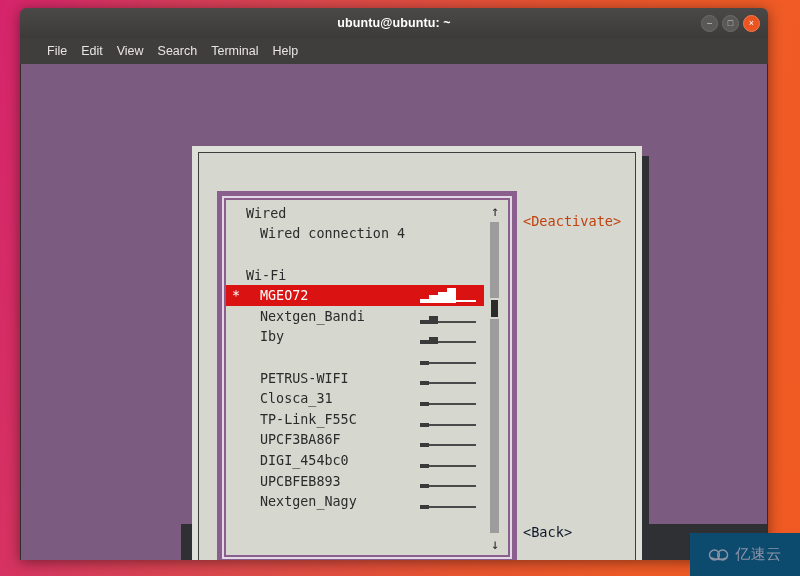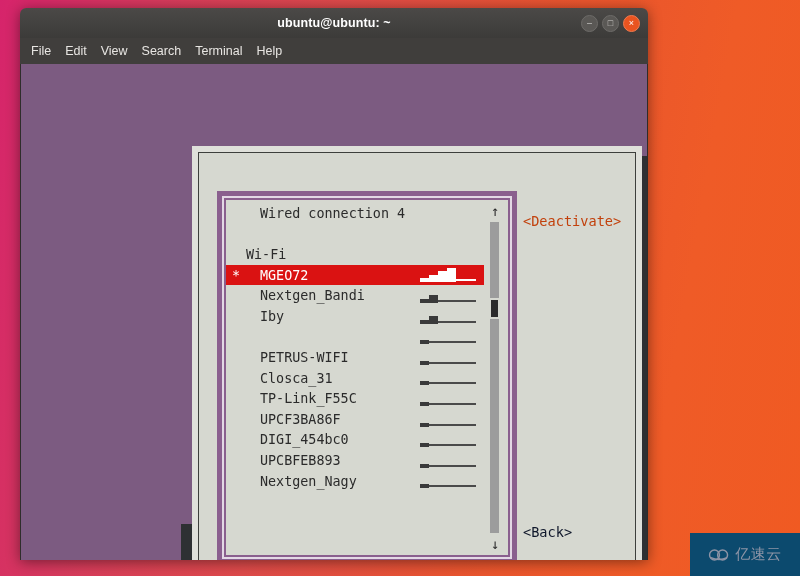--- a/index.html
+++ b/index.html
@@ -20,21 +20,21 @@
         #ef5b27 82%,
         #f05a22 100%);
     position: relative;
   }
 
   
   #terminal-window {
     position: absolute;
     left: 20px;
     top: 8px;
-    width: 628px;
+    width: 748px;
     height: 552px;
     display: flex;
     flex-direction: column;
     box-shadow: 0 2px 14px rgba(0,0,0,0.45);
     border-radius: 6px 6px 0 0;
   }
 
   #titlebar {
     height: 30px;
     background: linear-gradient(to bottom, #4b4947 0%, #3c3b39 100%);
@@ -74,21 +74,21 @@
     background: #e95420;
     border-color: #f07b50;
     color: #ffffff;
   }
 
   #menubar {
     height: 26px;
     background: #403e3c;
     display: flex;
     align-items: center;
-    padding-left: 4px;
+    padding-left: 20px;
     gap: 0px;
     flex: 0 0 auto;
   }
   .menu-item {
     color: #e8e6e3;
     font-size: 12.5px;
     padding: 3px 7px;
     font-weight: 500;
     white-space: nowrap;
   }
@@ -335,20 +335,24 @@
 
     <div id="nmtui-dialog">
       <div id="nmtui-inner-frame">
 
         <div id="list-frame-outer">
           <div id="list-frame-mid">
             <div id="list-frame-inner">
               <div id="list-viewport">
 
                 <div id="list-rows">
+                    <div class="row">
+                      <span class="row-star"></span>
+                      <span class="row-label">Wired</span>
+                    </div>
                     <div class="row indent1">
                       <span class="row-star"></span>
                       <span class="row-label">Wired connection 4</span>
                     </div>
                     <div class="row spacer"></div>
                     <div class="row">
                       <span class="row-star"></span>
                       <span class="row-label">Wi-Fi</span>
                     </div>
                     <div class="row selected indent1">

